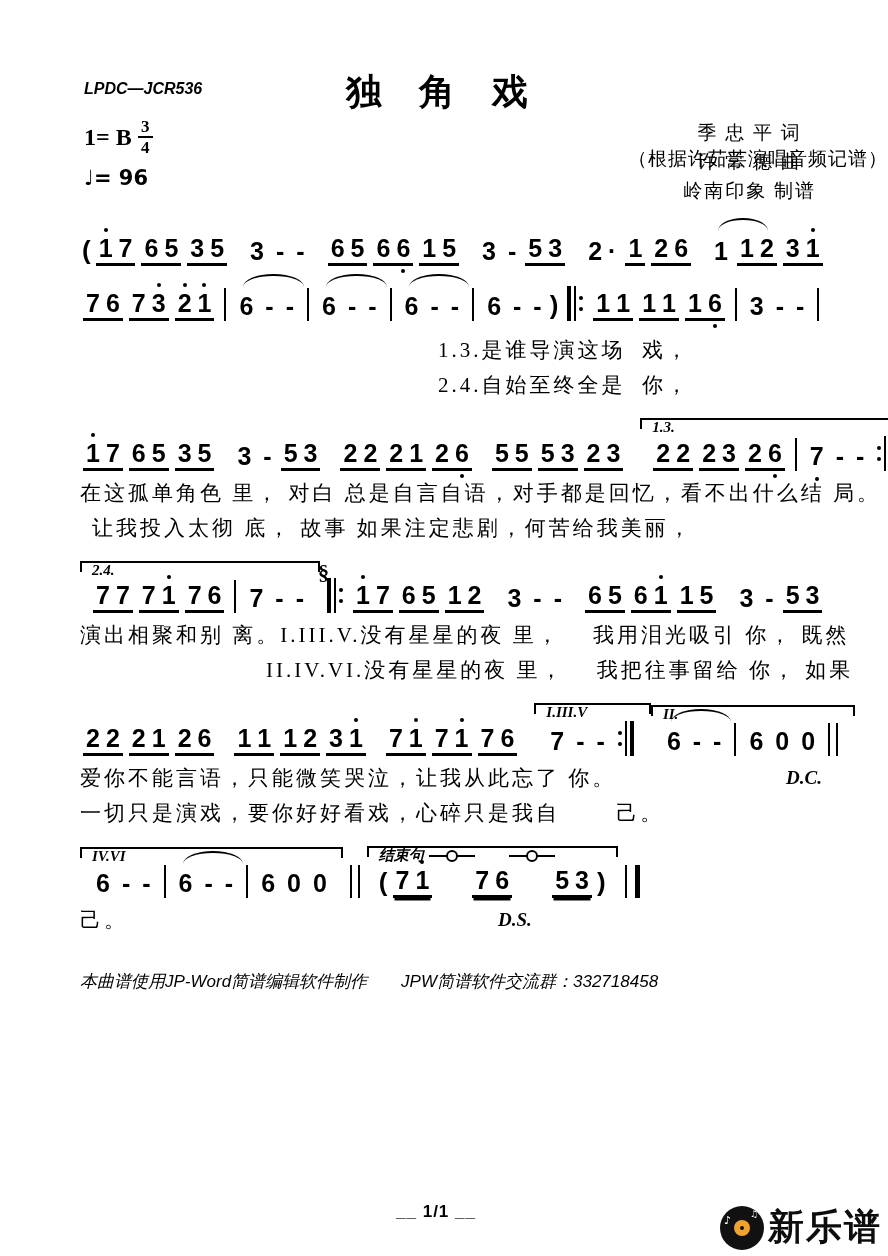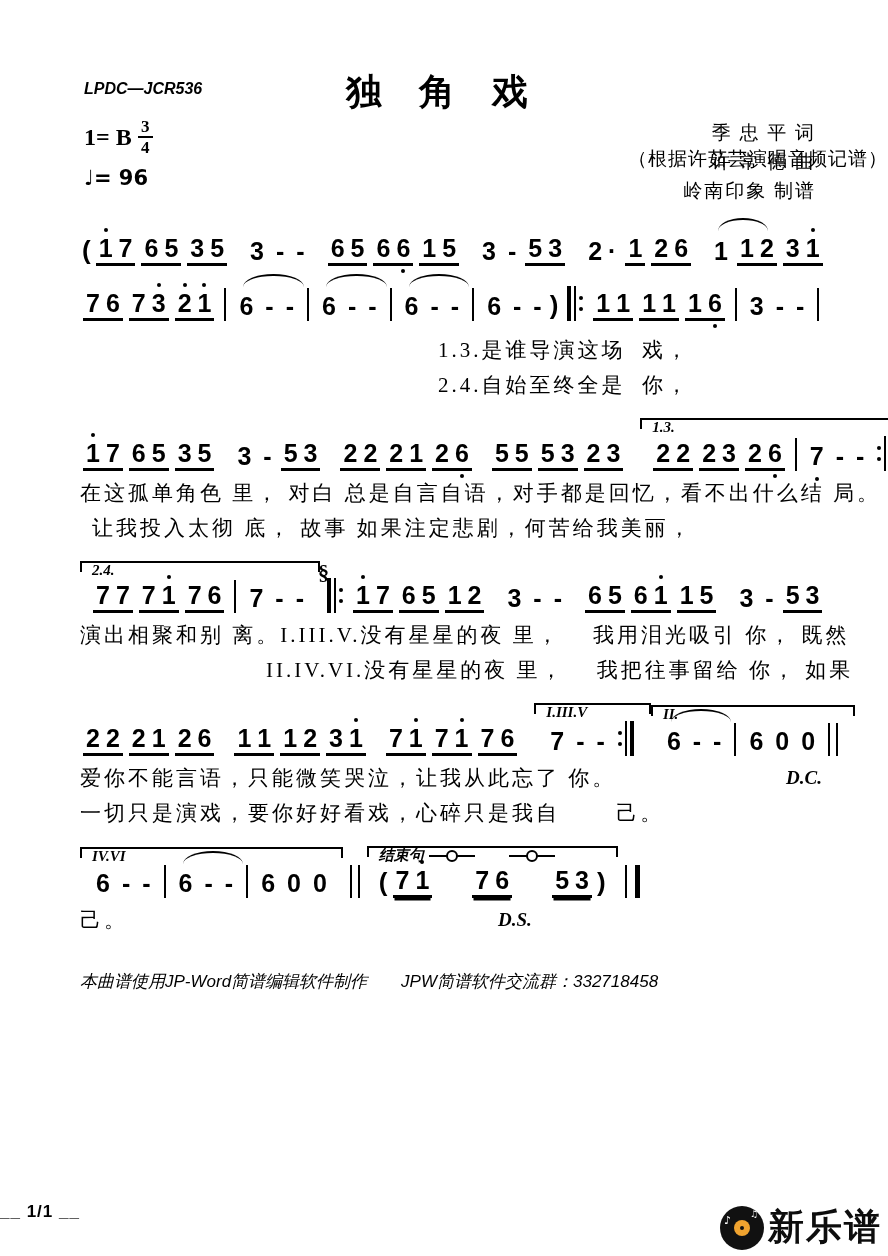--- a/index.html
+++ b/index.html
@@ -11,21 +11,21 @@
   .title{position:absolute;left:0;right:0;top:68px;text-align:center;
          font:700 36px "Liberation Serif",serif;letter-spacing:14px;}
   .subtitle{position:absolute;left:0;right:0;top:146px;text-align:right;
             font:400 19px "Liberation Serif",serif;letter-spacing:1px;}
   .keymeter{position:absolute;left:84px;top:118px;display:flex;align-items:center;gap:6px;
             font:700 24px "Liberation Serif",serif;}
   .meter{display:inline-flex;flex-direction:column;align-items:center;line-height:1;}
   .meter .num,.meter .den{font:700 17px "Liberation Serif",serif;line-height:17px;}
   .meter .mline{width:15px;height:2px;background:#000;margin:1px 0;}
   .tempo{position:absolute;left:84px;top:166px;font:700 21px "DejaVu Sans",sans-serif;}
-  .credits{position:absolute;right:72px;top:118px;text-align:right;
+  .credits{position:absolute;right:72px;top:118px;text-align:center;
            font:400 19px "Liberation Serif",serif;line-height:29px;letter-spacing:2px;}
   
   .score{padding:0 60px 0 80px;}
   .srow{display:flex;align-items:flex-end;padding-top:20px;position:relative;flex-wrap:nowrap;}
   .note{display:inline-flex;align-items:flex-end;gap:6px;padding:0 3px;height:31px;margin:0 3px;}
   .u1{border-bottom:3px solid #000;}
   .u2{border-bottom:3px solid #000;box-shadow:0 4px 0 -1.5px #000;}
   .ch{position:relative;display:inline-block;font:700 25px "Liberation Sans",sans-serif;line-height:29px;}
   .da{position:absolute;top:-6px;left:50%;transform:translateX(-50%);width:4px;height:4px;border-radius:50%;background:#000;}
   .db{position:absolute;bottom:-10px;left:50%;transform:translateX(-50%);width:4px;height:4px;border-radius:50%;background:#000;}
@@ -49,21 +49,21 @@
   .segmark{position:absolute;bottom:27px;left:-2px;font:700 22px "Liberation Serif",serif;}
   .circ{position:relative;width:34px;height:31px;}
   .circ::before{content:"";position:absolute;top:-12px;left:-6px;right:-6px;height:2px;background:#000;}
   .circ::after{content:"";position:absolute;top:-17px;left:50%;transform:translateX(-50%);
                width:8px;height:8px;border:2px solid #000;border-radius:50%;background:#fff;}
   .lyr{position:relative;font:400 21px "Liberation Serif",serif;letter-spacing:3px;
        margin-top:9px;white-space:pre;line-height:26px;}
   .mark{position:absolute;top:2px;font:italic 700 19px "Liberation Serif",serif;letter-spacing:0;}
   
   .credits-bottom{padding:34px 0 0 80px;font:italic 400 17px "Liberation Sans",sans-serif;line-height:29px;}
-  .pagenum{position:absolute;left:0;right:16px;bottom:34px;text-align:left;
+  .pagenum{position:absolute;left:0;right:16px;bottom:34px;text-align:center;
            font:700 17px "Liberation Sans",sans-serif;letter-spacing:1px;}
   .brand{position:absolute;right:6px;bottom:4px;display:flex;align-items:center;gap:4px;}
   .disc{position:relative;width:44px;height:44px;border-radius:50%;background:#111;flex:0 0 auto;}
   .disc .label{position:absolute;left:50%;top:50%;transform:translate(-50%,-50%);
                width:16px;height:16px;border-radius:50%;background:#f0a32f;}
   .disc .hole{position:absolute;left:50%;top:50%;transform:translate(-50%,-50%);
               width:4px;height:4px;border-radius:50%;background:#111;}
   .disc .n1{position:absolute;left:4px;top:8px;color:#fff;font:700 11px "DejaVu Sans",sans-serif;}
   .disc .n2{position:absolute;right:6px;top:3px;color:#fff;font:700 9px "DejaVu Sans",sans-serif;}
   .brand-name{font:700 36px "Liberation Sans",sans-serif;letter-spacing:2px;color:#0d0d0d;}

